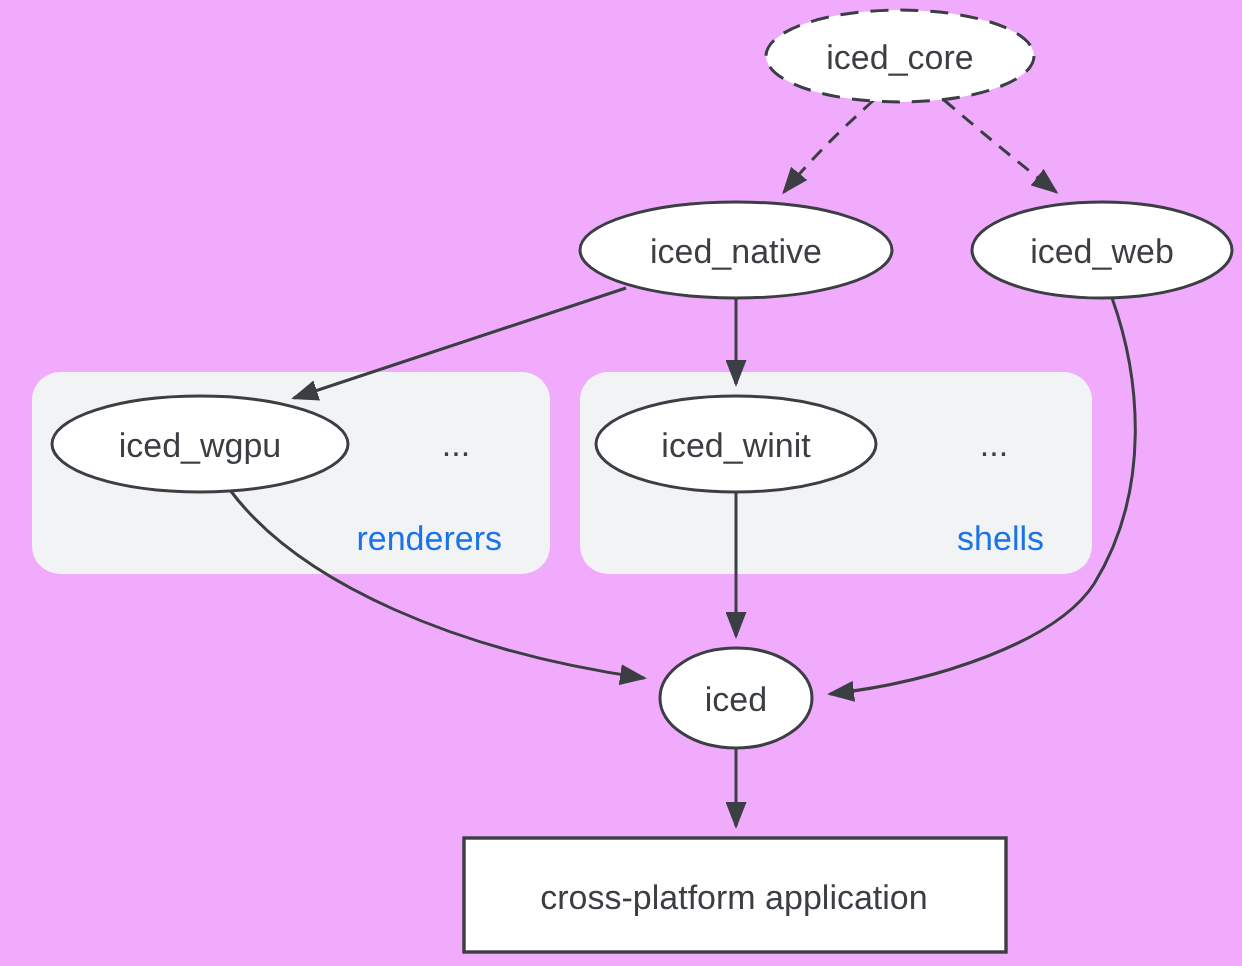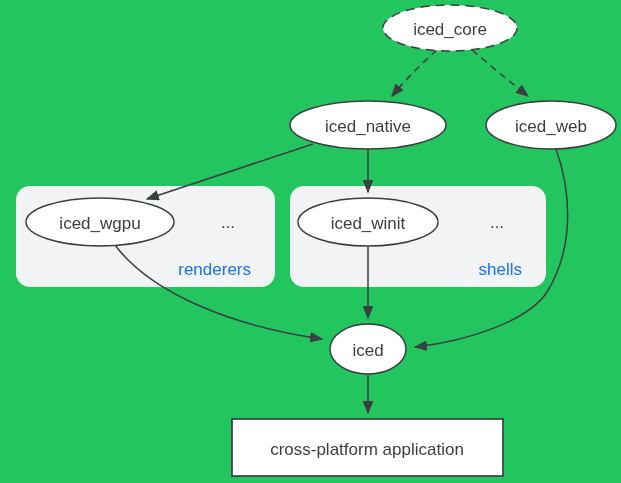--- a/index.html
+++ b/index.html
@@ -1,20 +1,20 @@
 <!DOCTYPE html>
 <html><head>
 <meta charset="utf-8">
 <style>
   html, body { margin: 0; padding: 0; background: #ffffff; }
   .stage {
     position: relative;
     width: 621px;
     height: 483px;
-    background: #22c55e;
+    background: #f0abfc;
     overflow: hidden;
   }
   svg { display: block; }
   svg text {
     font-family: "Liberation Sans", sans-serif;
     font-size: 17px;
     fill: #3b3e42;
   }
   .node {
     fill: #ffffff;

